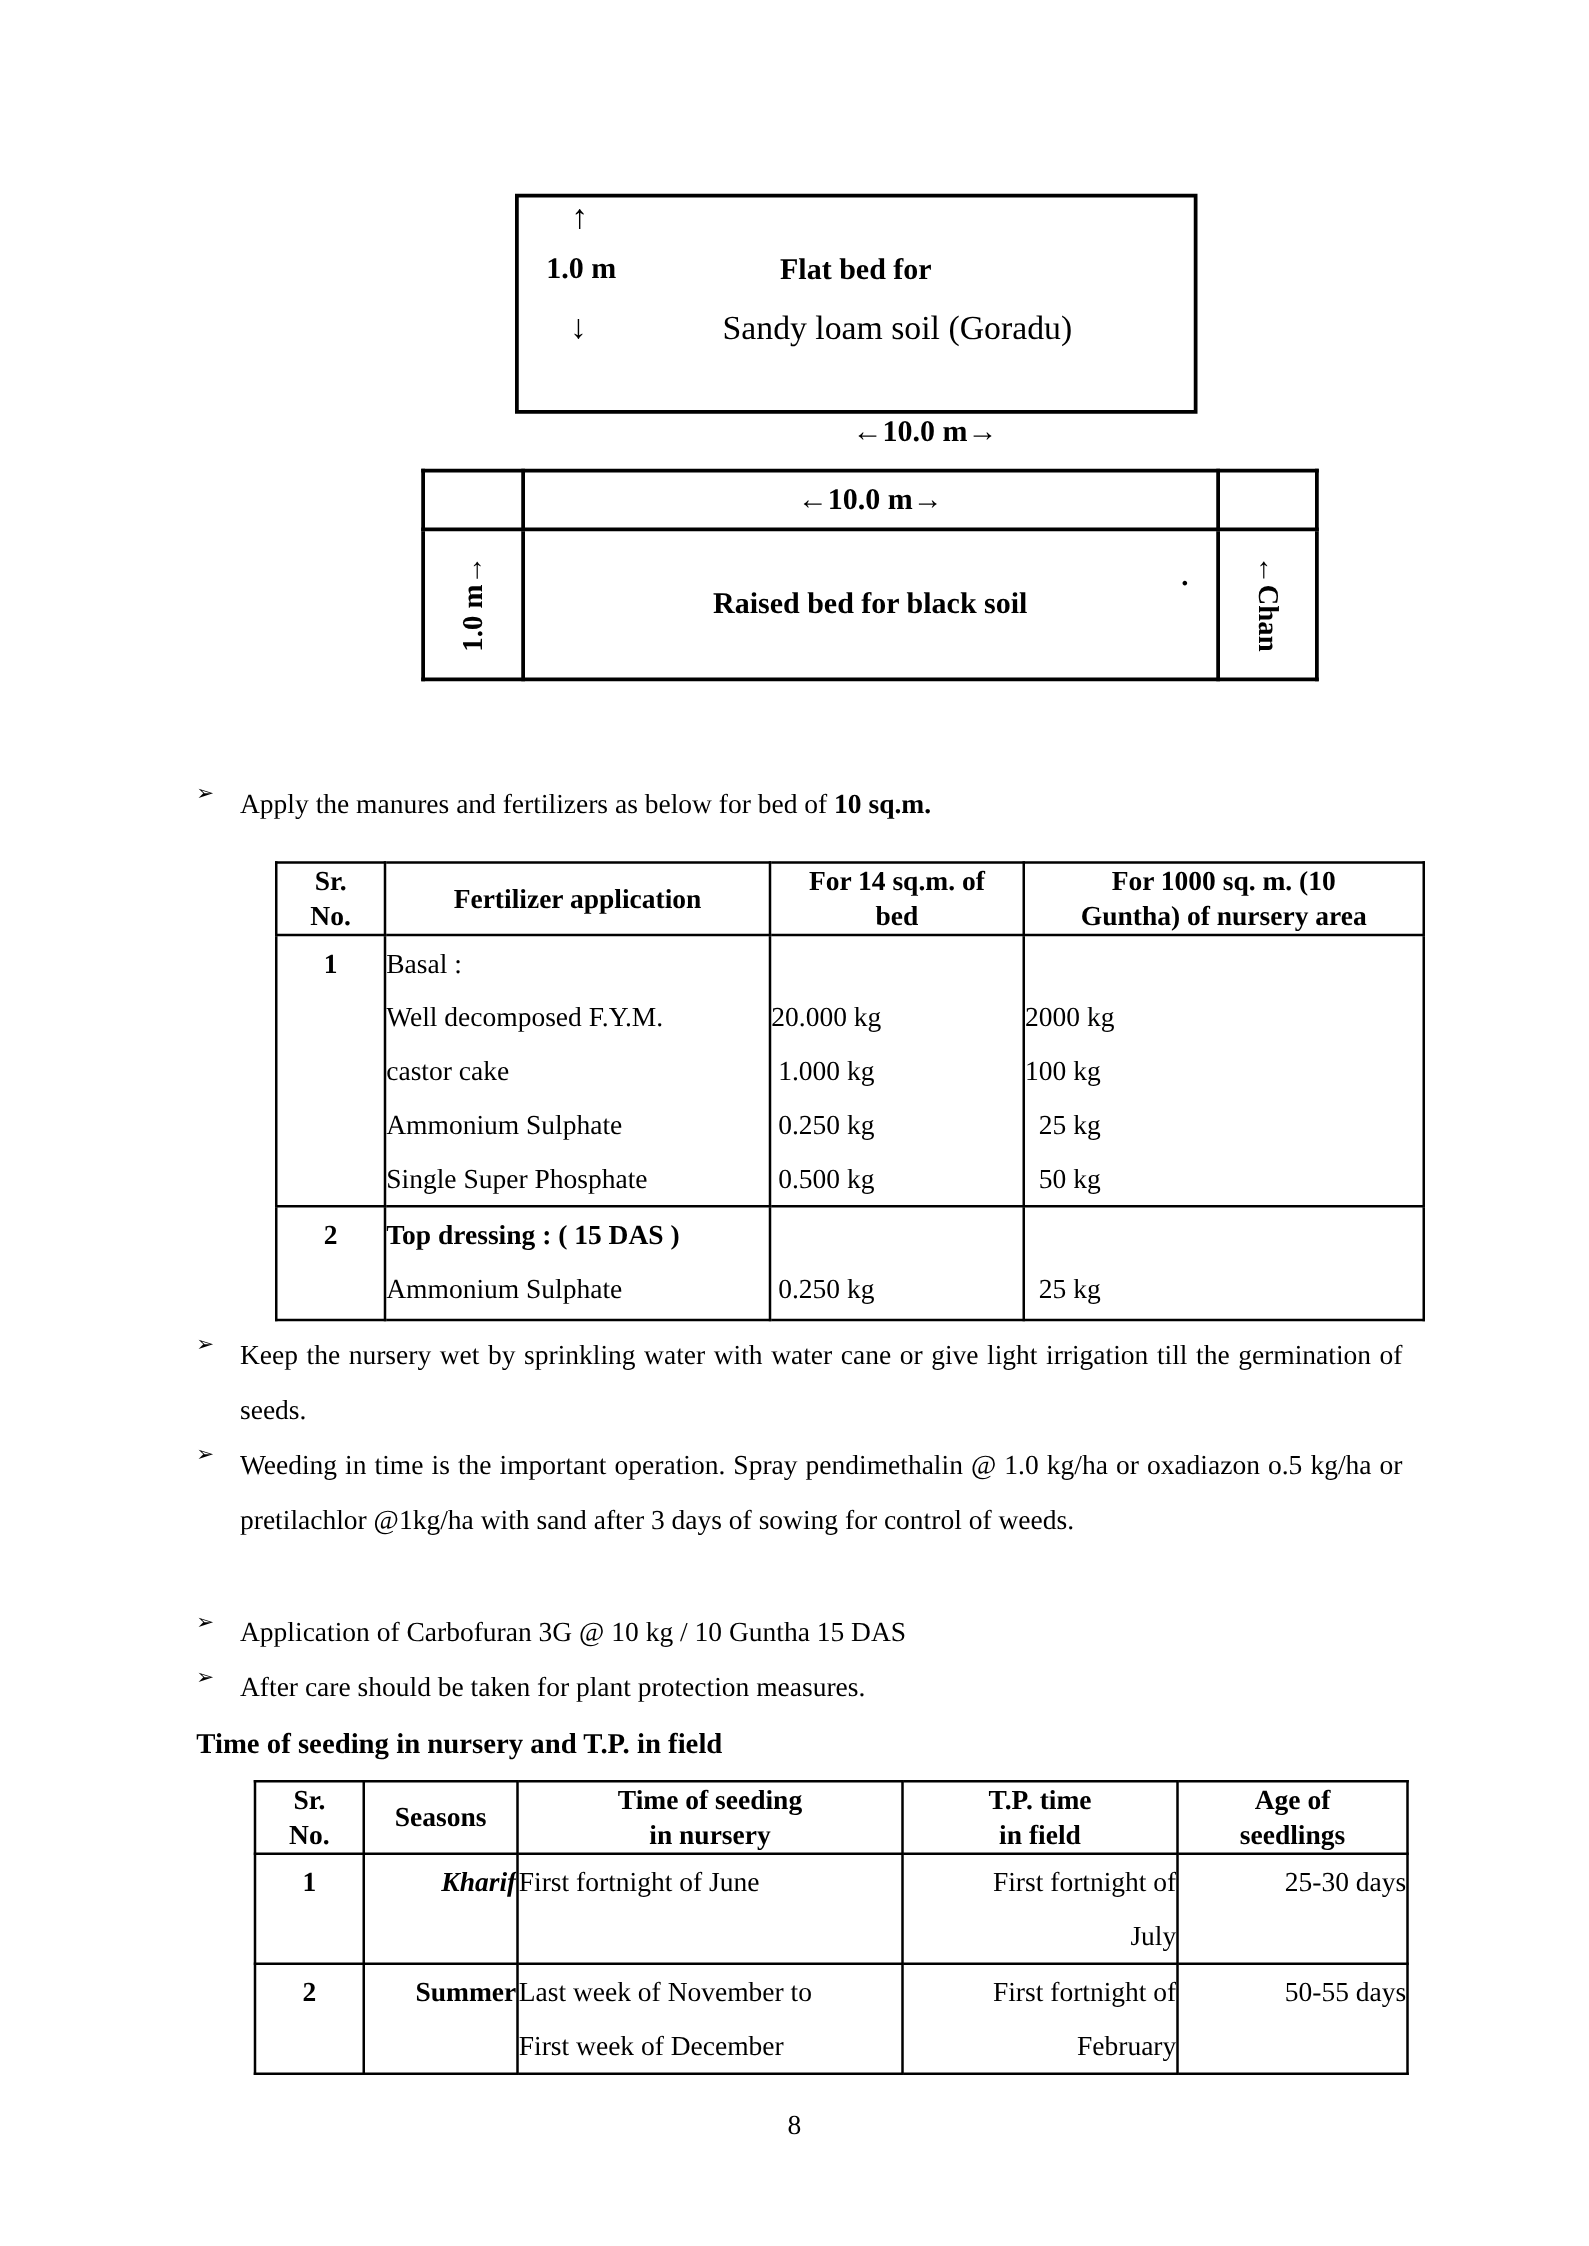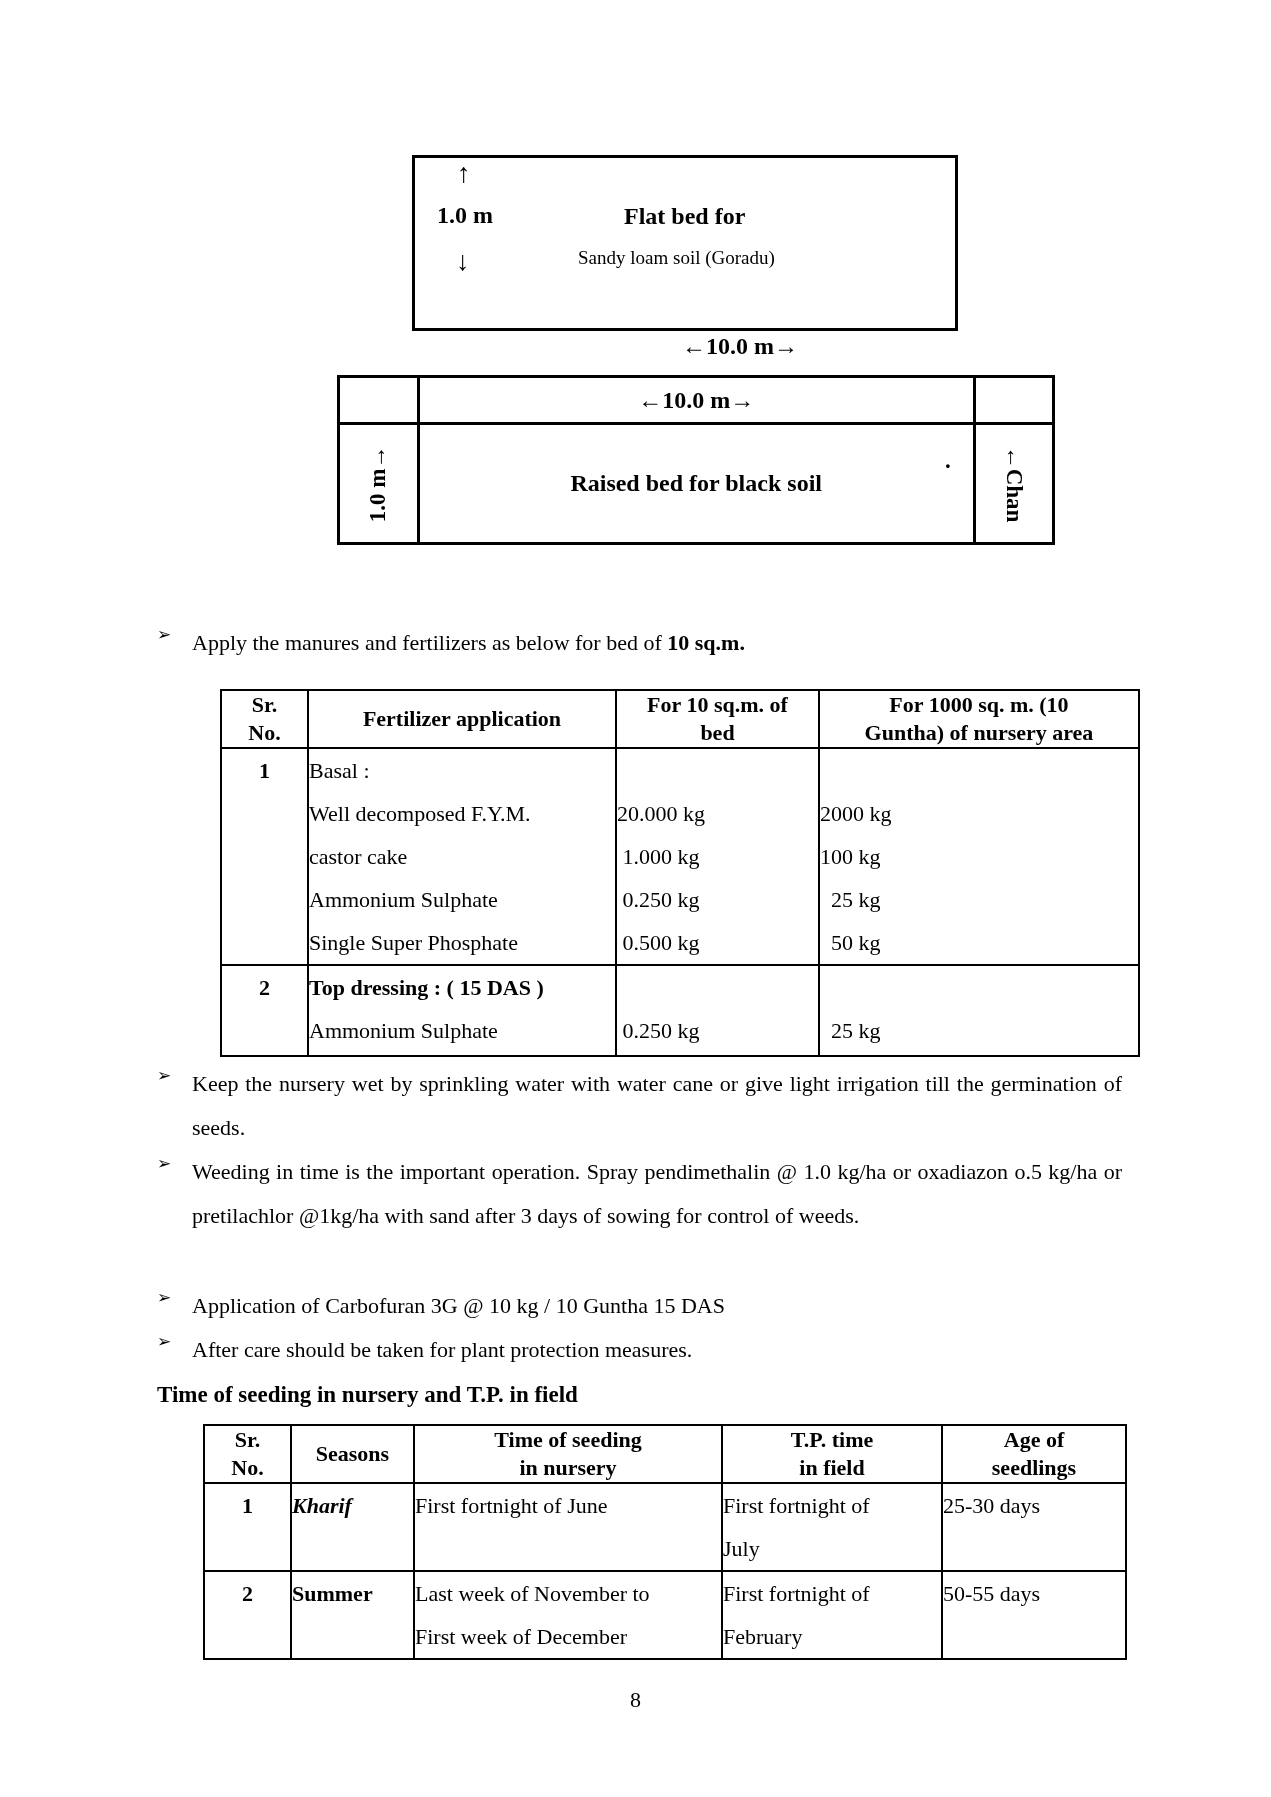--- a/index.html
+++ b/index.html
@@ -10,21 +10,21 @@
     overflow:hidden;
   }
   .abs { position:absolute; }
 
   
   .box1 { left:412px; top:155px; width:540px; height:170px; border:3px solid #000; }
   .b1-up   { left:42px;  top:0px;  font-size:27px; }
   .b1-h    { left:22px;  top:44px; font-size:24px; font-weight:bold; }
   .b1-down { left:41px;  top:88px; font-size:27px; }
   .b1-title{ left:209px; top:45px; font-size:24px; font-weight:bold;text-align:center; }
-  .b1-sub  { left:163px; top:89px; font-size:19px; }
+  .b1-sub  { left:163px; top:89px; font-size:27px; }
   .fig1-width { left:640px; top:333px; width:200px; text-align:center; font-size:24px; font-weight:bold; }
 
   
   .fig2 { left:337px; top:375px; border-collapse:collapse; table-layout:fixed; }
   .fig2 td { border:3px solid #000; padding:0; text-align:center; vertical-align:middle;
              font-size:24px; font-weight:bold; overflow:hidden; }
   .rot-ccw { display:inline-block; transform:rotate(-90deg); white-space:nowrap; font-size:23px; font-weight:bold; }
   .rot-cw  { display:inline-block; transform:rotate(90deg);  white-space:nowrap; font-size:23px; font-weight:bold; }
   .stray { left:945px; top:448px; font-size:23px; font-weight:bold; }
 
@@ -36,21 +36,21 @@
   .b-row { left:0; width:1271px; height:44px; }
   .b-row .bullet-text { white-space:nowrap; }
   .b-multi { left:0; width:1271px; }
 
   
   .dtab { border-collapse:collapse; table-layout:fixed; }
   .dtab td { border:2.5px solid #000; padding:0; vertical-align:top; font-size:22px; overflow:hidden; }
   .dtab .hd { vertical-align:middle; text-align:center; font-weight:bold; }
   .hln { line-height:28px; height:28px; }
   .ln  { line-height:43px; height:43px; white-space:pre; }
-  .ctr { text-align:left;margin-top:33px; }
+  .ctr { text-align:right;margin-top:33px; }
   .padl { padding-left:11px; }
   .srcell { text-align:center; font-weight:bold; padding-top:3px; }
   .fert { left:220px; top:689px; }
   .bold { font-weight:bold; }
   .bolditalic { font-weight:bold; font-style:italic; }
 
   .heading { left:157px; top:1373px; font-size:23px; font-weight:bold; line-height:44px; }
   .seed { left:203px; top:1424px; }
   .pgnum { left:0; top:1678px; width:1271px; text-align:center; font-size:22px; line-height:44px; }
 </style>
@@ -102,21 +102,21 @@
         <col style="width:320px">
       </colgroup>
     <tbody>
         <tr style="height:57px">
       <td class="hd">
         <div class="hln">Sr.</div>
         <div class="hln">No.</div>
       </td>
       <td class="hd">Fertilizer application</td>
       <td class="hd">
-        <div class="hln">For 10 sq.m. of</div>
+        <div class="hln">For 14 sq.m. of</div>
         <div class="hln">bed</div>
       </td>
       <td class="hd">
         <div class="hln">For 1000 sq. m. (10</div>
         <div class="hln">Guntha) of nursery area</div>
       </td>
     </tr>
     <tr style="height:215px">
       <td class="srcell">
             <div class="ln">1</div>

